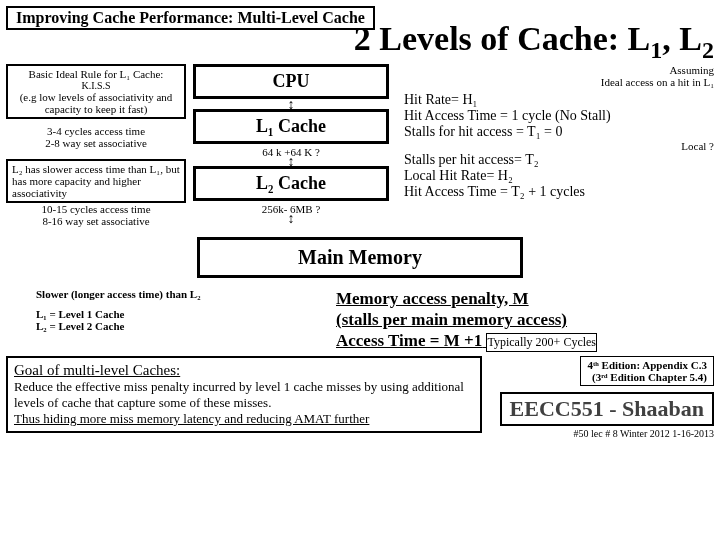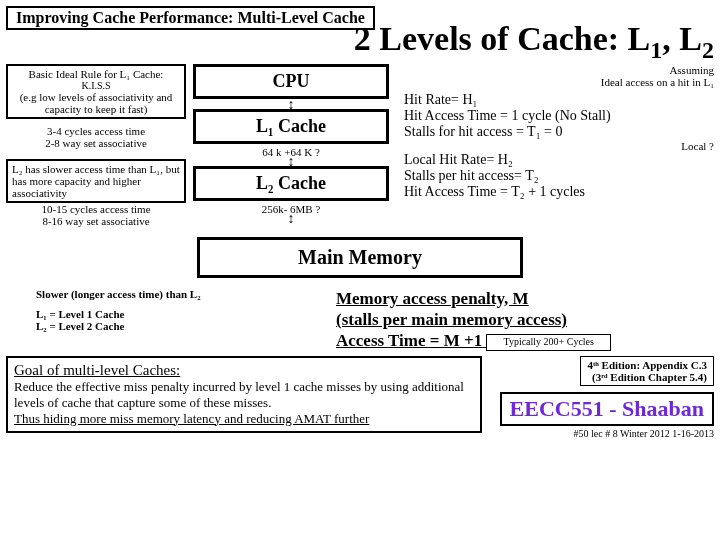--- a/index.html
+++ b/index.html
@@ -30,26 +30,26 @@
   .left-col { width: 180px; text-align: center; font-size: 11px; }
   .rule-box { border: 2px solid #000; padding: 2px 4px; font-size: 11px; text-align: center; }
   .block { border: 3px solid #000; text-align: center; font-weight: bold; font-size: 18px; padding: 4px 0; width: 190px; margin: 0 auto 2px; }
   .mid-col { width: 210px; text-align: center; }
   .right-col { flex: 1; padding-left: 8px; font-size: 14px; }
   .small { font-size: 11px; }
   .main-mem { border: 3px solid #000; text-align: center; font-weight: bold; font-size: 20px; width: 320px; margin: 10px auto; padding: 6px 0; }
   .lower { display: flex; }
   .goal-box { border: 2px solid #000; padding: 4px 6px; width: 460px; font-size: 13px; }
   .ed-box { border: 1px solid #000; font-size: 11px; padding: 2px 6px; display: inline-block; }
-  .course-box { border: 2px solid #000; padding: 2px 8px; font-weight: bold; font-size: 22px; color: #6d28d9; display: inline-block; }
+  .course-box { border: 2px solid #000; padding: 2px 8px; font-weight: bold; font-size: 22px; color: #404040; display: inline-block; }
   .foot { font-size: 10px; text-align: right; margin-top: 2px; }
   .arrow { font-size: 14px; line-height: 8px; }
   .u { text-decoration: underline; }
   .penalty { font-size: 17px; font-weight: bold; line-height: 1.25; text-decoration: underline; }
-  .typ { border: 1px solid #000; font-size: 10px; padding: 1px 16px; display: inline-block; vertical-align: middle; font-weight: normal;}
+  .typ { border: 1px solid #000; font-size: 12px; padding: 1px 0; display: inline-block; vertical-align: middle; font-weight: normal;}
 </style>
 </head>
 <body>
 
 
 
 <div class="topbox"><span>Improving Cache Performance:  Multi-Level Cache</span></div>
 
 <div class="title">
   <span>2 Levels of Cache:  L</span><span class="sub">1</span><span>, L</span><span class="sub">2</span>
@@ -94,22 +94,22 @@
       <div>Ideal access on a hit in L₁</div>
     </div>
     <div style="height:4px"></div>
     <div>
       <div>Hit Rate= H₁</div>
       <div>Hit Access Time = 1 cycle (No Stall)</div>
       <div>Stalls for hit access = T₁ = 0</div>
     </div>
     <div class="small" style="text-align:right">Local ?</div>
     <div>
+      <div>Stalls per hit access= T₂</div>
       <div>Local Hit Rate= H₂</div>
-      <div>Stalls per hit access= T₂</div>
       <div>Hit Access Time = T₂ + 1 cycles</div>
     </div>
   </div>
 </div>
 
 <div class="main-mem"><span>Main Memory</span></div>
 
 <div class="lower">
   <div style="width:300px;padding-left:30px">
     <div class="small"><b>Slower (longer access time) than L₂</b></div>

